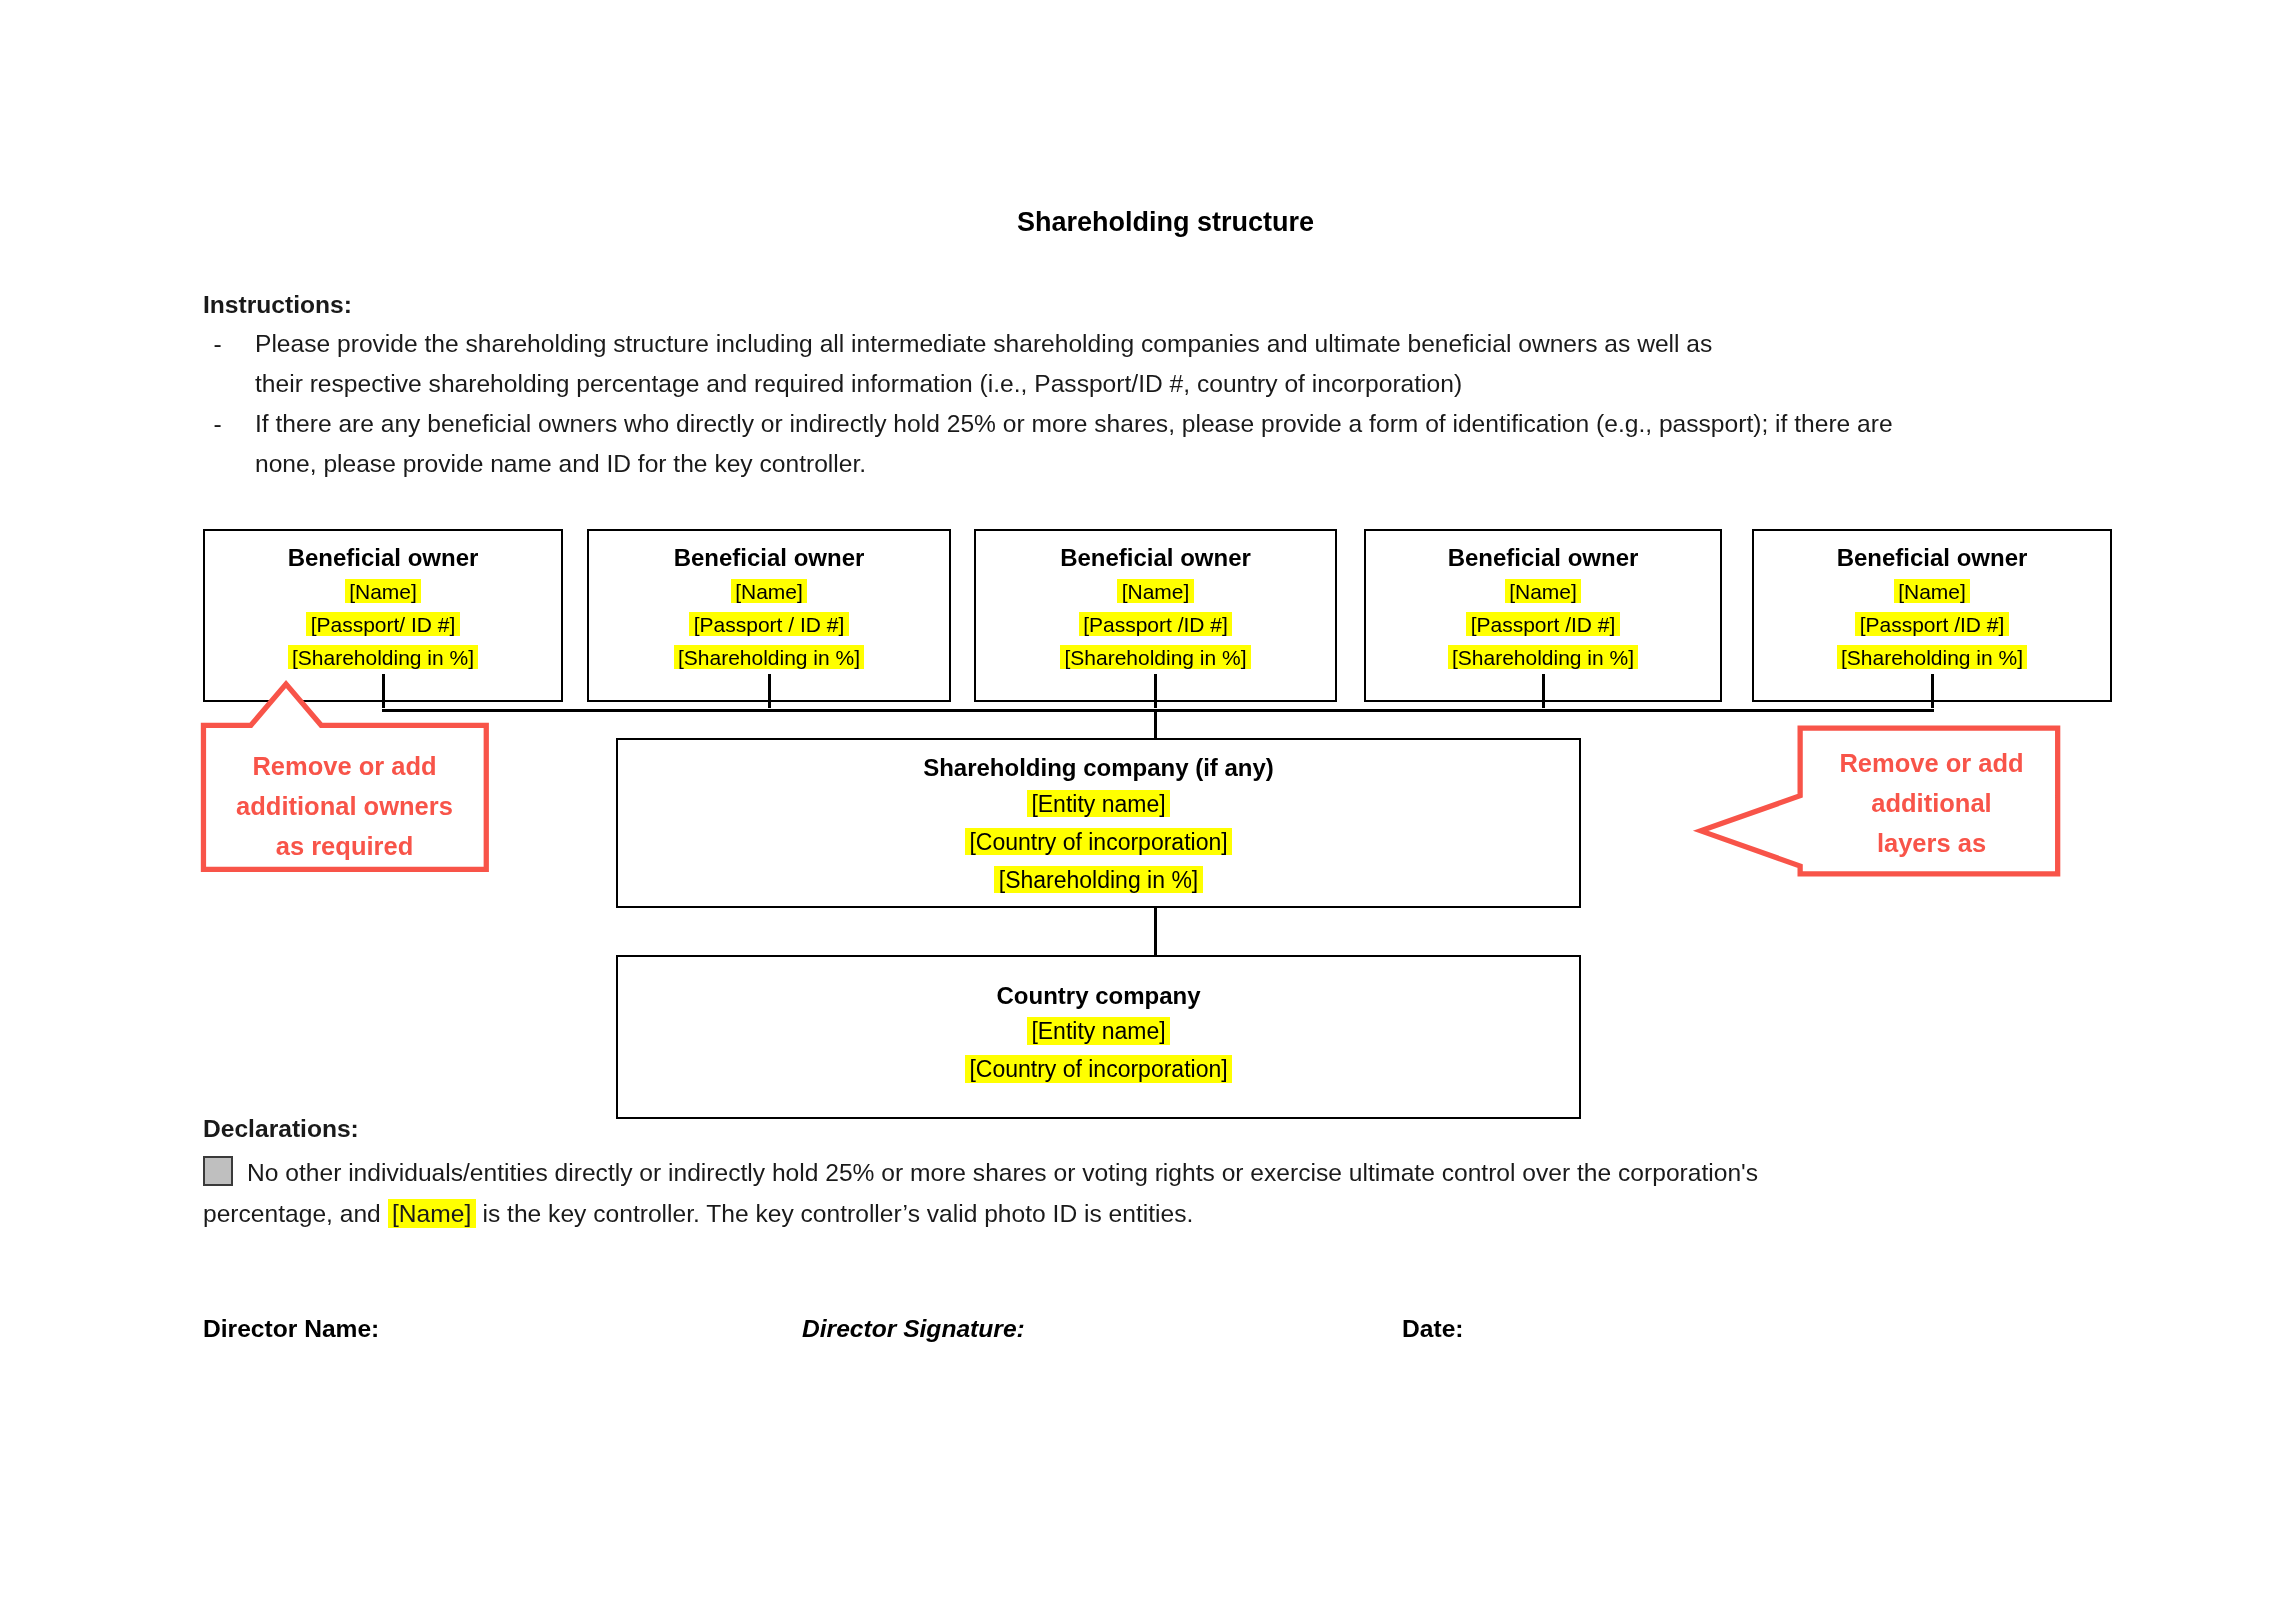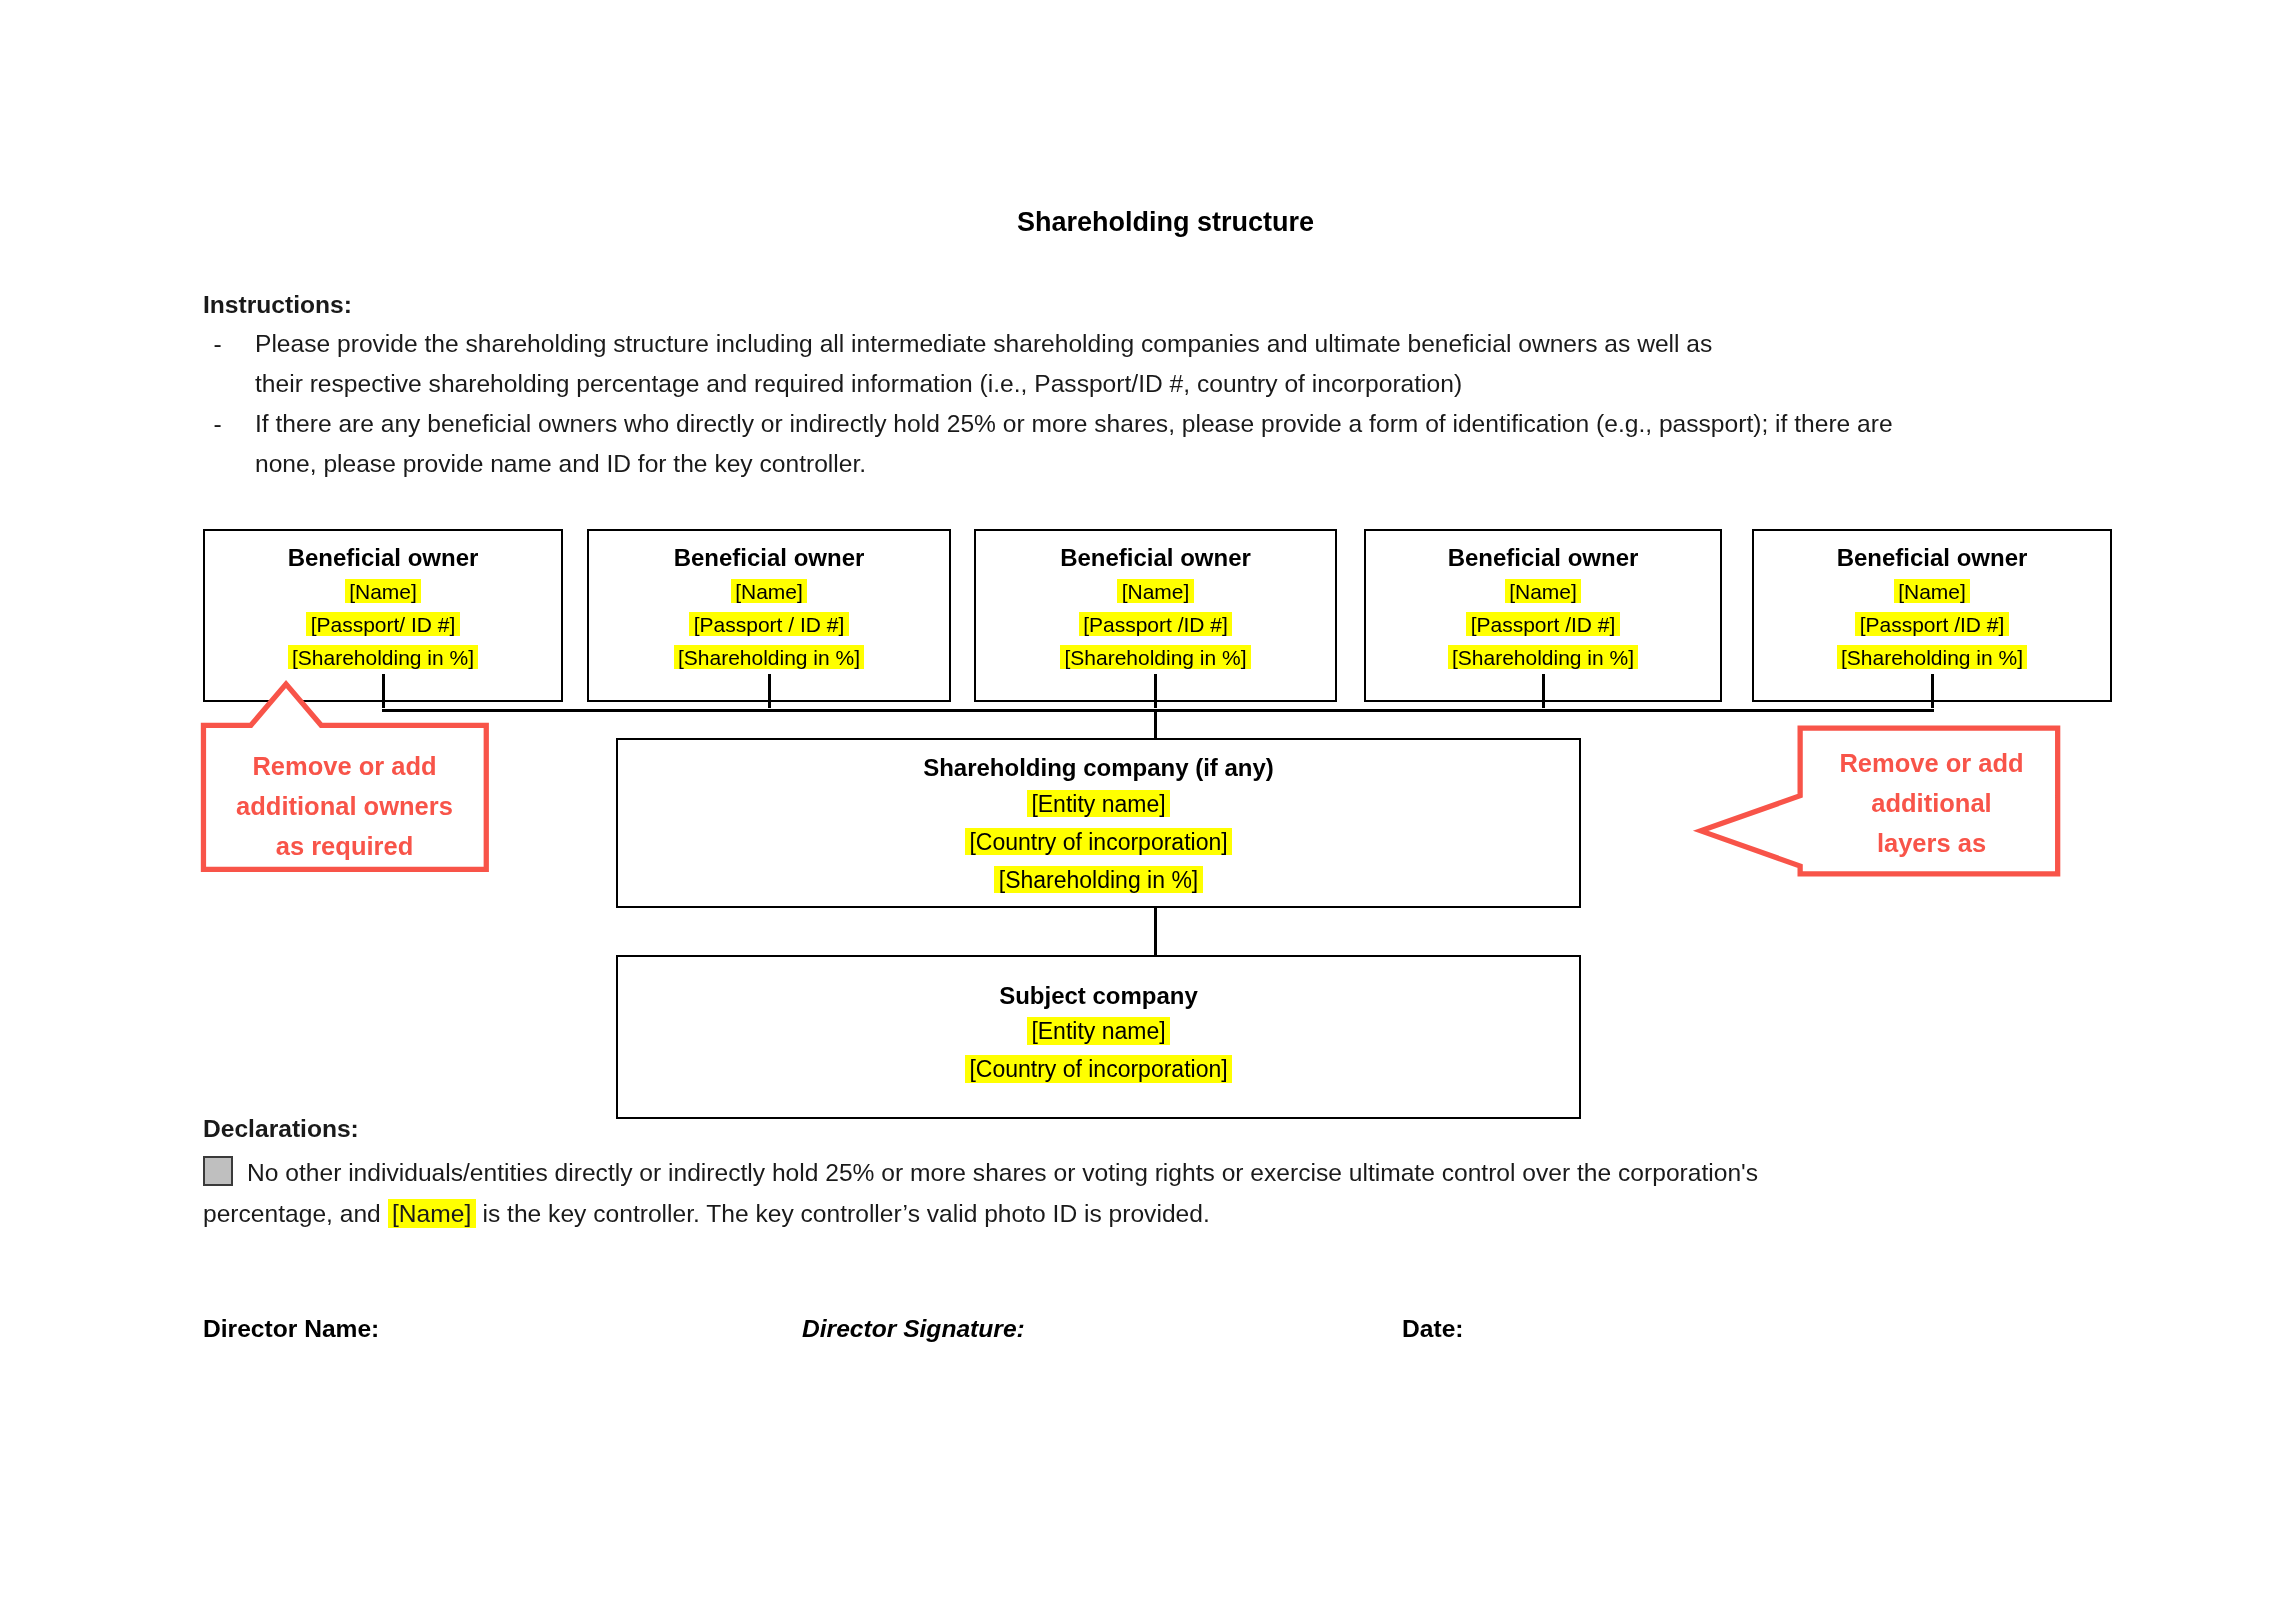--- a/index.html
+++ b/index.html
@@ -106,21 +106,21 @@
   <div class="conn" style="left:1154px;top:908px;width:2.6px;height:47px;"></div>
 
   <div class="company-box" style="top:738px;height:170px;">
     <div class="cbt" style="margin-top:11.4px;">Shareholding company (if any)</div>
     <div class="hl-line"><span class="hl">[Entity name]</span></div>
     <div class="hl-line"><span class="hl">[Country of incorporation]</span></div>
     <div class="hl-line"><span class="hl">[Shareholding in %]</span></div>
   </div>
 
   <div class="company-box" style="top:955px;height:164px;">
-    <div class="cbt" style="margin-top:22px;">Subject company</div>
+    <div class="cbt" style="margin-top:22px;">Country company</div>
     <div class="hl-line"><span class="hl">[Entity name]</span></div>
     <div class="hl-line"><span class="hl">[Country of incorporation]</span></div>
   </div>
 
   <svg class="callout-svg" style="left:198px;top:677px;" width="299" height="202" viewBox="0 0 340 230">
     <path d="M 60 55 L 6 55 L 6 219 L 328 219 L 328 55 L 140 55 L 100 8 Z" fill="#ffffff" stroke="#F85449" stroke-width="6" stroke-linejoin="miter"></path>
   </svg>
   <div class="callout-text" style="left:208px;top:746px;width:273px;">
     <div>Remove or add</div>
     <div>additional owners</div>
@@ -132,21 +132,21 @@
   </svg>
   <div class="callout-text" style="left:1805px;top:743px;width:253px;">
     <div>Remove or add</div>
     <div>additional</div>
     <div>layers as</div>
   </div>
 
   <div class="decl-heading">Declarations:</div>
   <div class="decl-para">
     <span class="checkbox"></span><span>No other individuals/entities directly or indirectly hold 25% or more shares or voting rights or exercise ultimate control over the corporation's</span><br>
-    <span>percentage, and </span><span class="hl">[Name]</span><span> is the key controller. The key controller’s valid photo ID is provided.</span>
+    <span>percentage, and </span><span class="hl">[Name]</span><span> is the key controller. The key controller’s valid photo ID is entities.</span>
   </div>
 
   <div class="footer-label" style="left:203px;">Director Name:</div>
   <div class="footer-label" style="left:802px;font-style:italic;">Director Signature:</div>
   <div class="footer-label" style="left:1402px;">Date:</div>
 
 </div>
 
 
 </body></html>

